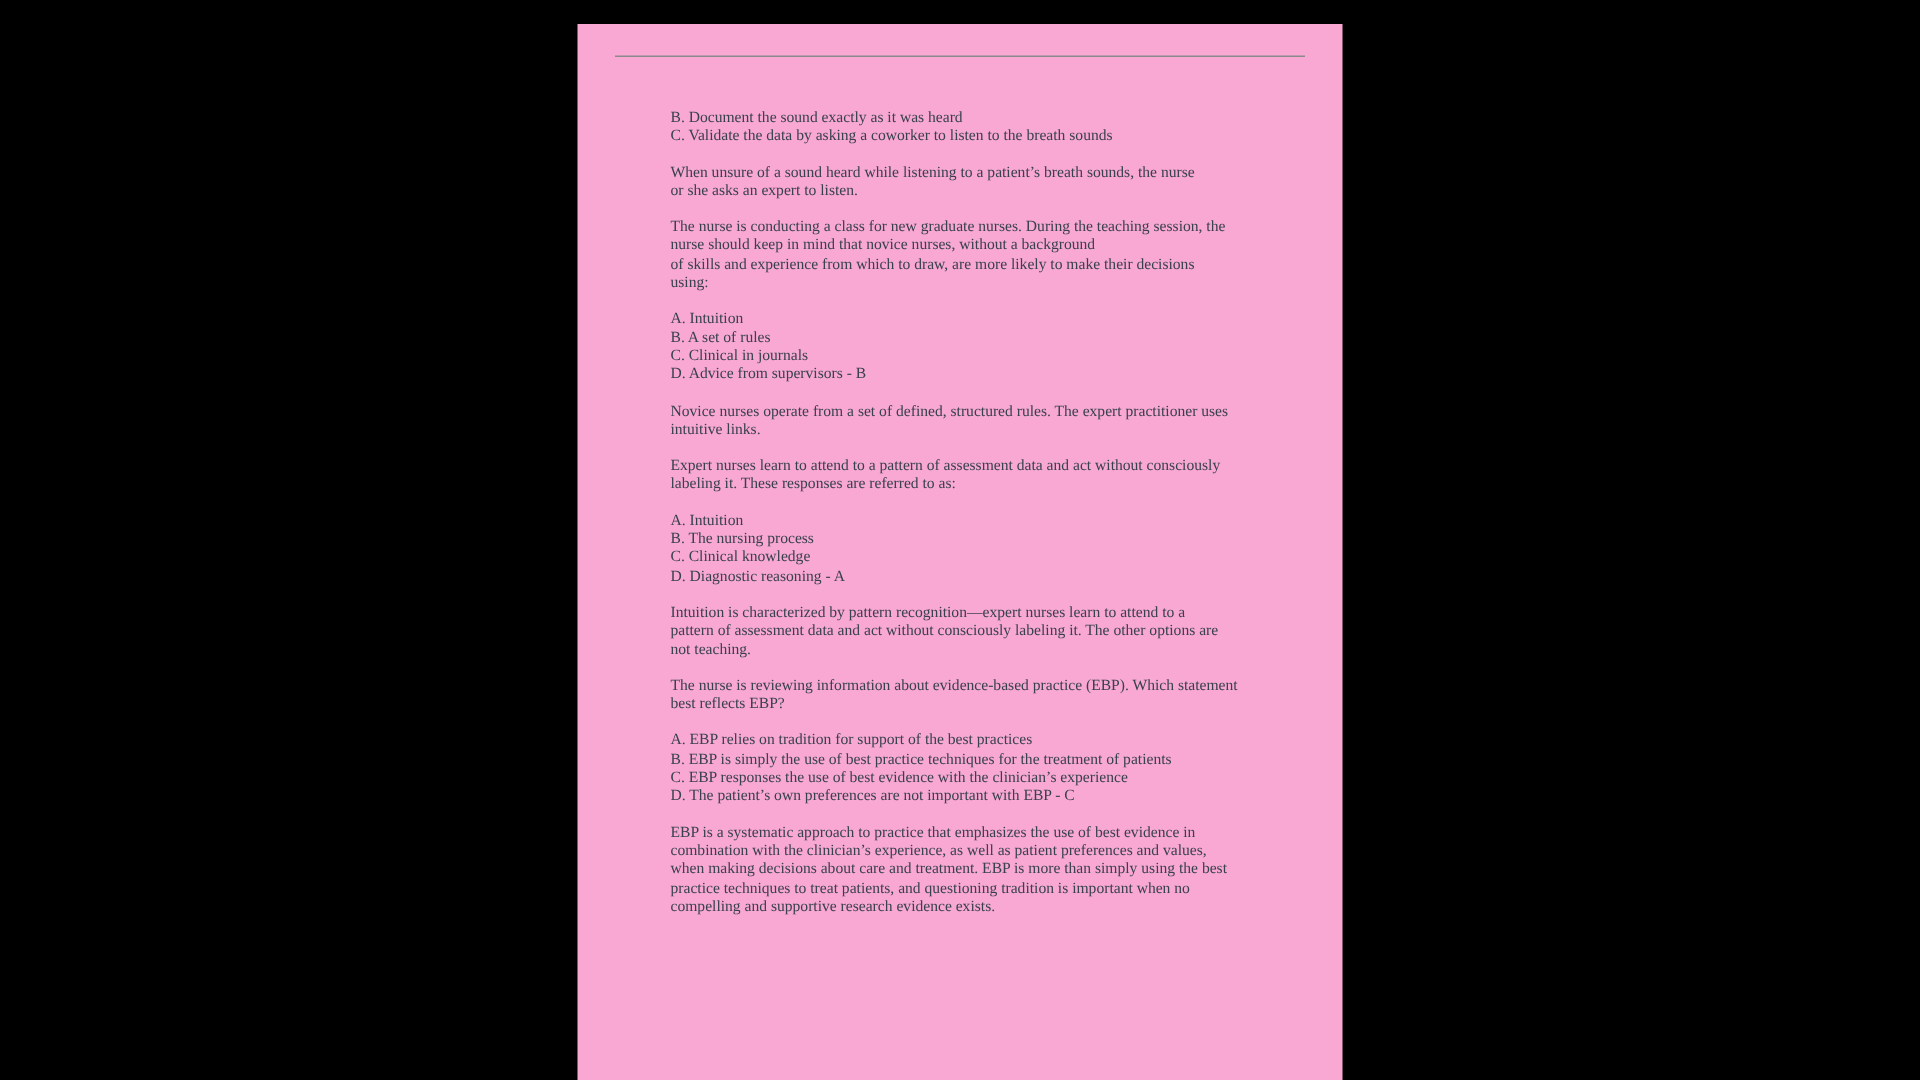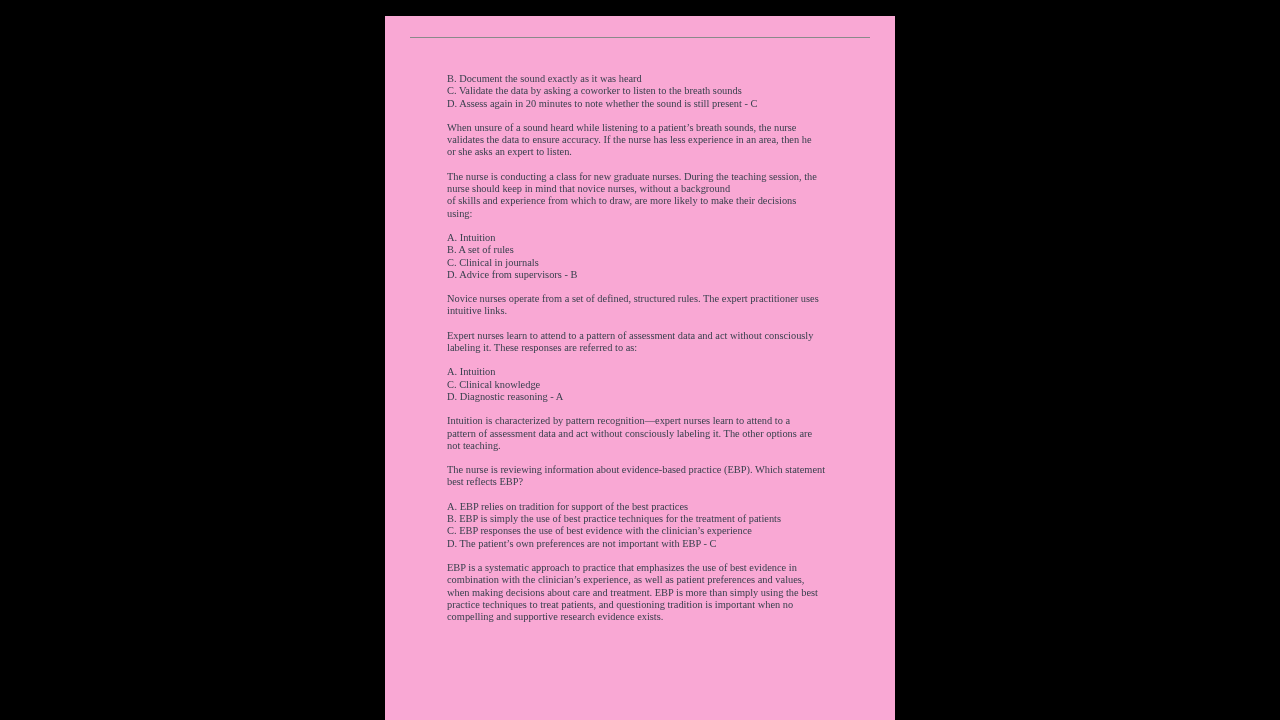--- a/index.html
+++ b/index.html
@@ -58,25 +58,23 @@
 </head>
 <body>
 
 <div class="viewport">
   <div class="page">
     <div class="rule top"></div>
     <div class="content" id="body-root">
         <p class="block options">
           <span class="line">B. Document the sound exactly as it was heard</span>
           <span class="line">C. Validate the data by asking a coworker to listen to the breath sounds</span>
-          <span class="line">D. Assess again in 20 minutes to note whether the sound is still present - C</span>
         </p>
         <p class="block">
           <span class="line">When unsure of a sound heard while listening to a patient’s breath sounds, the nurse</span>
-          <span class="line">validates the data to ensure accuracy. If the nurse has less experience in an area, then he</span>
           <span class="line">or she asks an expert to listen.</span>
         </p>
         <p class="block">
           <span class="line">The nurse is conducting a class for new graduate nurses. During the teaching session, the</span>
           <span class="line">nurse should keep in mind that novice nurses, without a background</span>
           <span class="line">of skills and experience from which to draw, are more likely to make their decisions</span>
           <span class="line">using:</span>
         </p>
         <p class="block options">
           <span class="line">A. Intuition</span>
@@ -87,20 +85,21 @@
         <p class="block">
           <span class="line">Novice nurses operate from a set of defined, structured rules. The expert practitioner uses</span>
           <span class="line">intuitive links.</span>
         </p>
         <p class="block">
           <span class="line">Expert nurses learn to attend to a pattern of assessment data and act without consciously</span>
           <span class="line">labeling it. These responses are referred to as:</span>
         </p>
         <p class="block options">
           <span class="line">A. Intuition</span>
+          <span class="line">B. The nursing process</span>
           <span class="line">C. Clinical knowledge</span>
           <span class="line">D. Diagnostic reasoning - A</span>
         </p>
         <p class="block">
           <span class="line">Intuition is characterized by pattern recognition—expert nurses learn to attend to a</span>
           <span class="line">pattern of assessment data and act without consciously labeling it. The other options are</span>
           <span class="line">not teaching.</span>
         </p>
         <p class="block">
           <span class="line">The nurse is reviewing information about evidence-based practice (EBP). Which statement</span>

